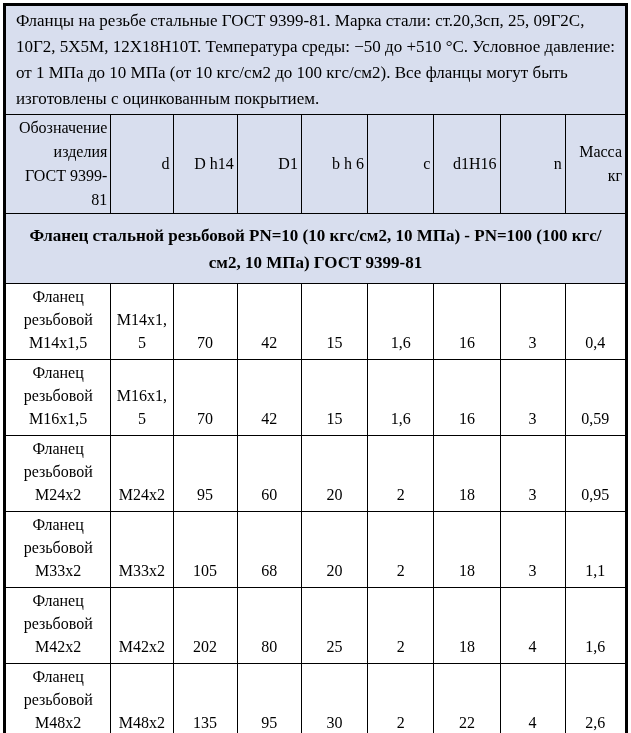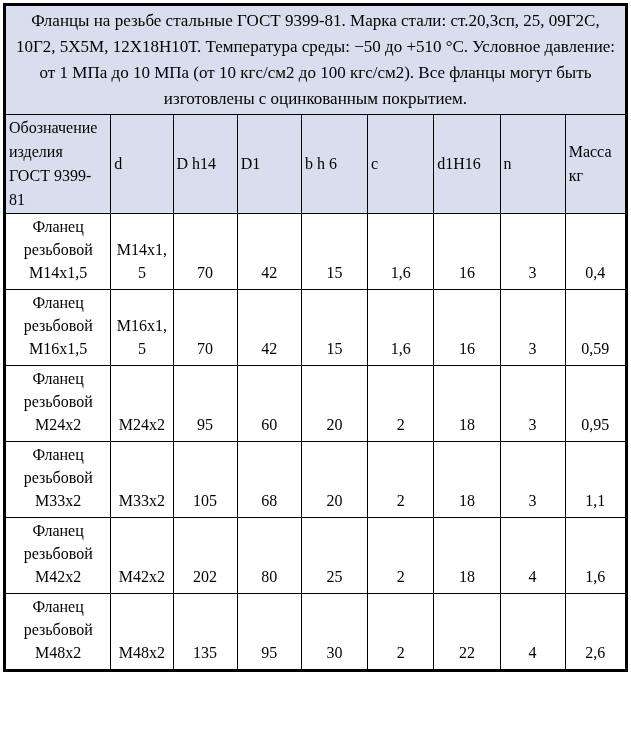--- a/index.html
+++ b/index.html
@@ -22,30 +22,29 @@
     width: 625px;
     border: 3px solid #000000;
     background: #ffffff;
   }
   table.flange td {
     border: 1px solid #000000;
     overflow: hidden;
   }
   td.intro {
     background: #d8deee;
-    text-align: center;
     vertical-align: middle;
     font-size: 17px;
     line-height: 26px;
     height: 104px;
     padding: 2px 10px;
   }
   td.colhead {
     background: #d8deee;
-    text-align: left;
+    text-align: right;
     vertical-align: middle;
     font-size: 16px;
     line-height: 24px;
     height: 66px;
     padding: 1px 3px;
   }
   td.section {
     background: #d8deee;
     text-align: center;
     vertical-align: middle;
@@ -93,20 +92,23 @@
     <td class="colhead">d</td>
     <td class="colhead">D h14</td>
     <td class="colhead">D1</td>
     <td class="colhead">b h 6</td>
     <td class="colhead">c</td>
     <td class="colhead">d1H16</td>
     <td class="colhead">n</td>
     <td class="colhead">Масса кг</td>
   </tr>
 
+  <tr>
+    <td class="section" colspan="9">Фланец стальной резьбовой PN=10 (10 кгс/см2, 10 МПа) - PN=100 (100 кгс/см2, 10 МПа) ГОСТ 9399-81</td>
+  </tr>
 
   <tr>
     <td class="data">Фланец
 резьбовой
 М14х1,5</td>
     <td class="data">М14х1,
 5</td>
     <td class="data">70</td>
     <td class="data">42</td>
     <td class="data">15</td>

